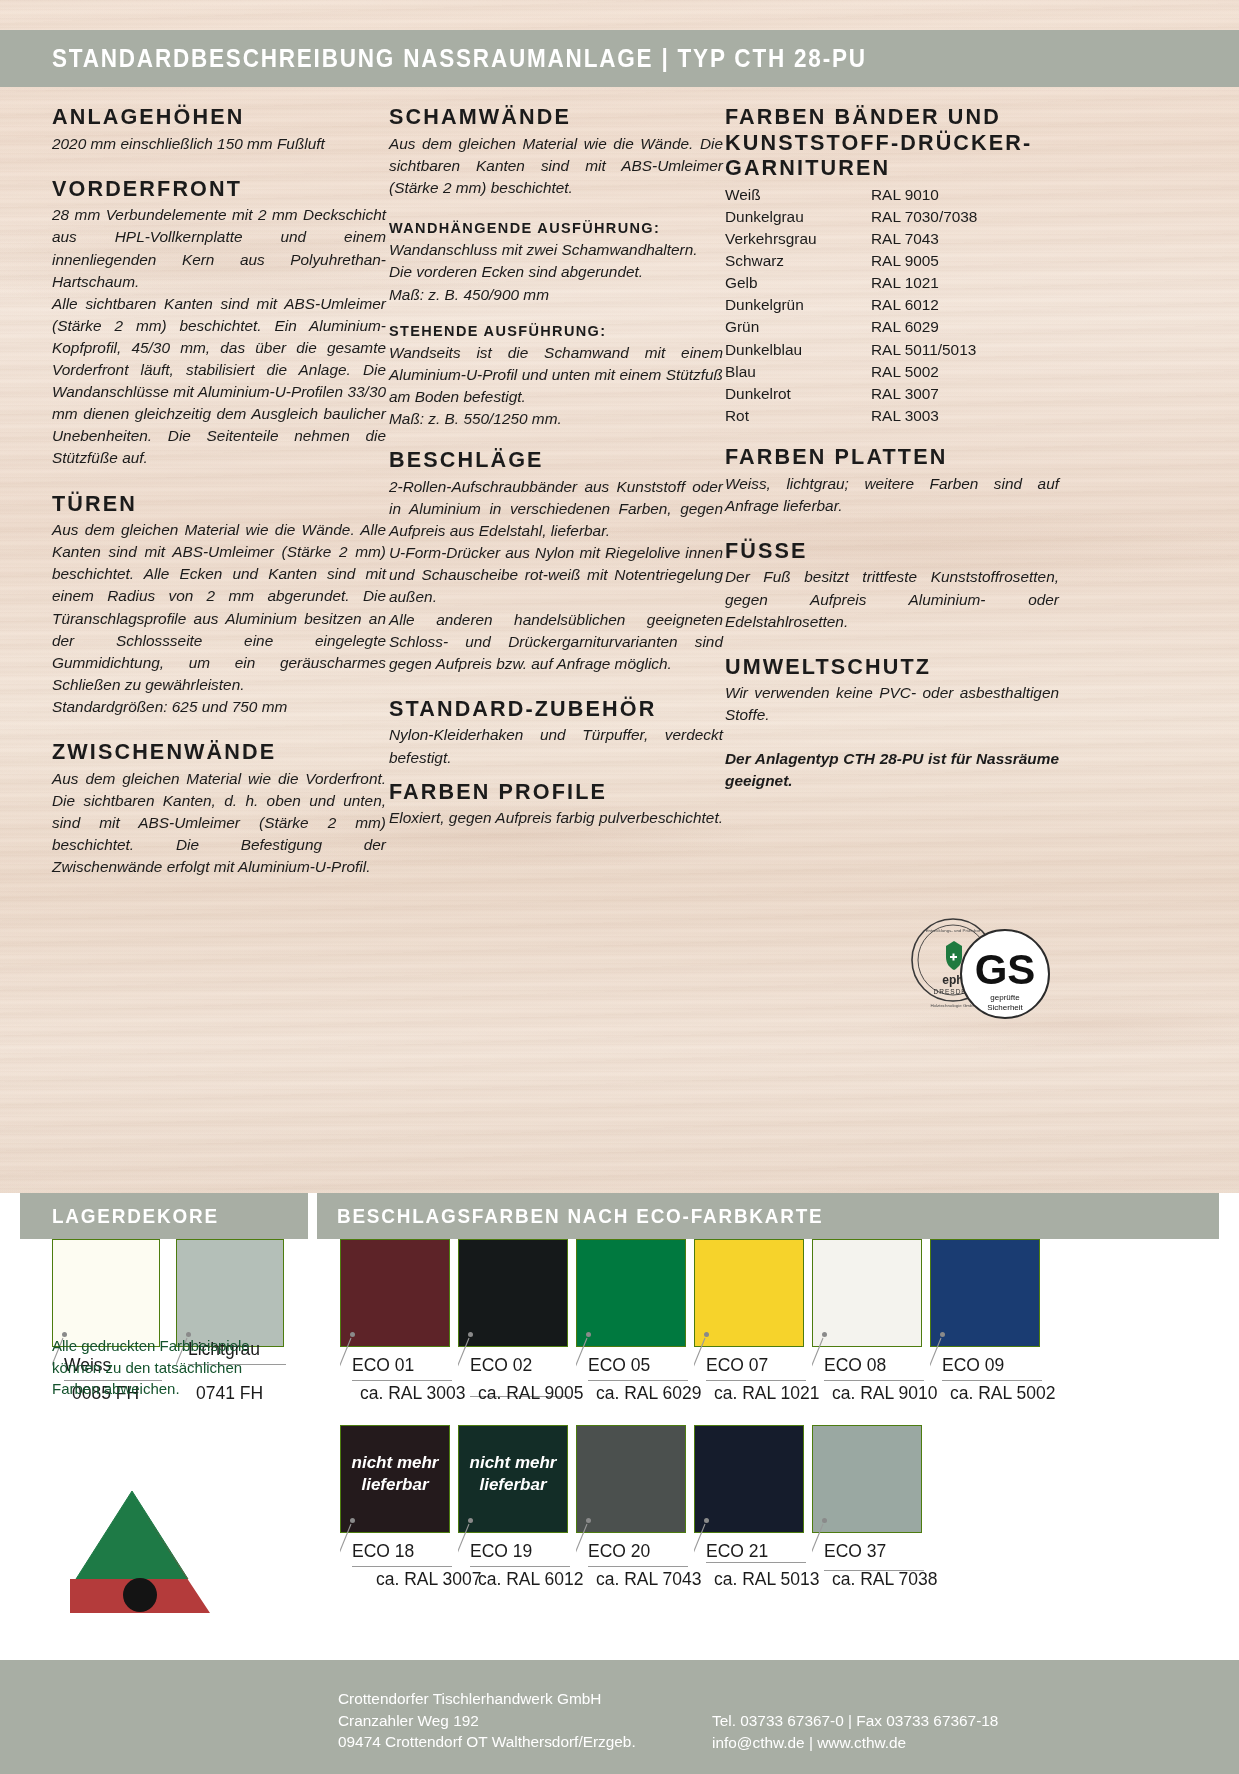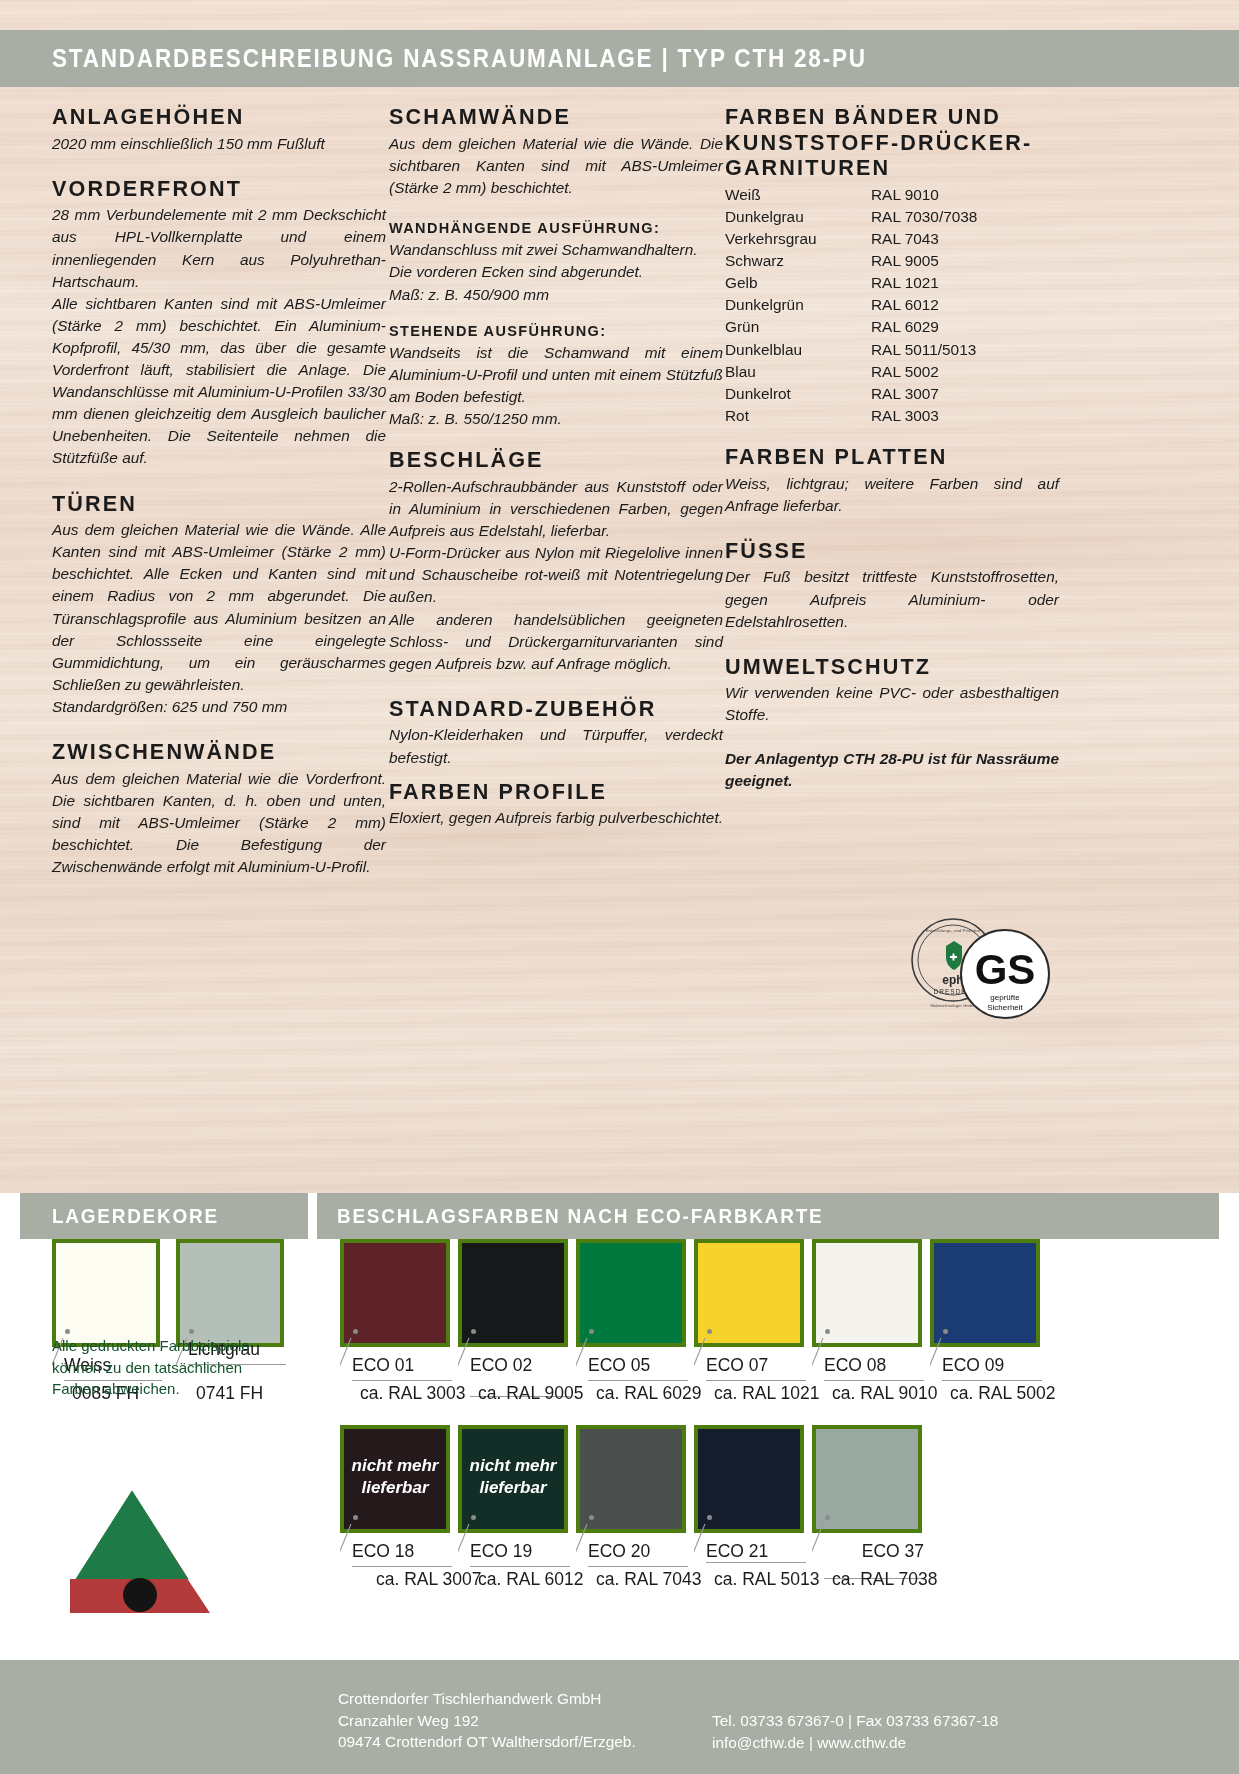--- a/index.html
+++ b/index.html
@@ -107,21 +107,21 @@
   }
   .bar-a{left:20px;width:288px;}
   .bar-a .btxt{margin-left:32px;}
   .bar-b{left:317px;width:902px;}
   .bar-b .btxt{margin-left:20px;}
 
   
   .swarea{position:absolute;left:0;top:1239px;width:1239px;height:421px;background:#fff;}
 
   .sw{position:absolute;}
-  .sw .chip{border:4px solid #4d7c0f;box-sizing:border-box;position:relative;}
+  .sw .chip{border:1px solid #4d7c0f;box-sizing:border-box;position:relative;}
   .sw .dot{
     position:absolute;width:5px;height:5px;border-radius:50%;
     background:#8a8a8a;left:9px;bottom:9px;
   }
   .sw .lead{position:absolute;left:0;top:0;width:100%;height:100%;pointer-events:none;}
   .sw .l1{font-size:17.5px;color:#1b1b1b;font-family:"Liberation Sans", sans-serif;white-space:nowrap;}
   .sw .l2{font-size:17.5px;color:#1b1b1b;font-family:"Liberation Sans", sans-serif;white-space:nowrap;}
   .sw .rule{border-bottom:1px solid #9a9a9a;}
   .nml{
     position:absolute;left:0;right:0;top:26px;
@@ -413,21 +413,21 @@
           <div class="l1 rule" style="position: absolute; left: 12px; top: 116px; width: 100px; ">ECO 21</div>
           <div class="l2" style="position: absolute; left: 20px; top: 144px;">ca. RAL 5013</div>
         </div>
         <div class="sw" style="left: 812px; top: 186px; width: 112px; height: 182px;">
           <div class="chip" style="position: absolute; left: 0px; top: 0px; width: 110px; height: 108px; background: rgb(154, 168, 162);">
             <div class="dot"></div>
           </div>
           <svg class="lead" width="112" height="182">
             <line x1="11" y1="99" x2="-9" y2="148" stroke="#9a9a9a" stroke-width="1.1"></line>
           </svg>
-          <div class="l1 rule" style="position: absolute; left: 12px; top: 116px; width: 100px; padding-bottom: 16px; text-align: right;">ECO 37</div>
+          <div class="l1 rule" style="position: absolute; left: 12px; top: 116px; width: 100px; padding-bottom: 8px;">ECO 37</div>
           <div class="l2" style="position: absolute; left: 20px; top: 144px;">ca. RAL 7038</div>
         </div>
       </div>
   </div>
 
   <div class="note">Alle gedruckten Farbbeispiele können zu den tatsächlichen Farben abweichen.</div>
 
   <div class="footer"></div>
   <div class="flogo">
     <svg width="210" height="180" viewBox="0 0 210 180">

